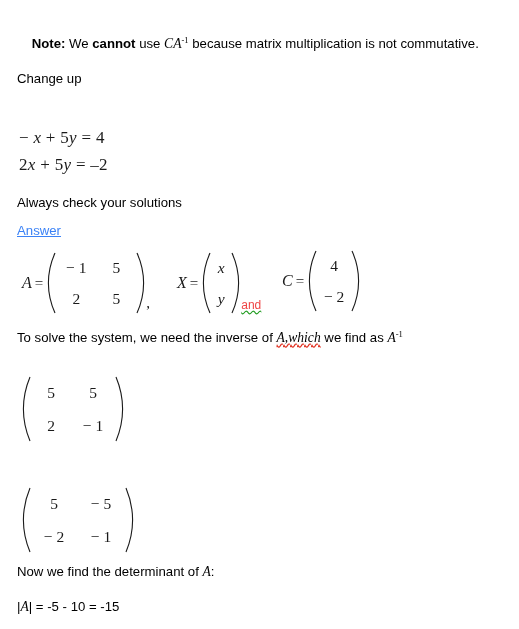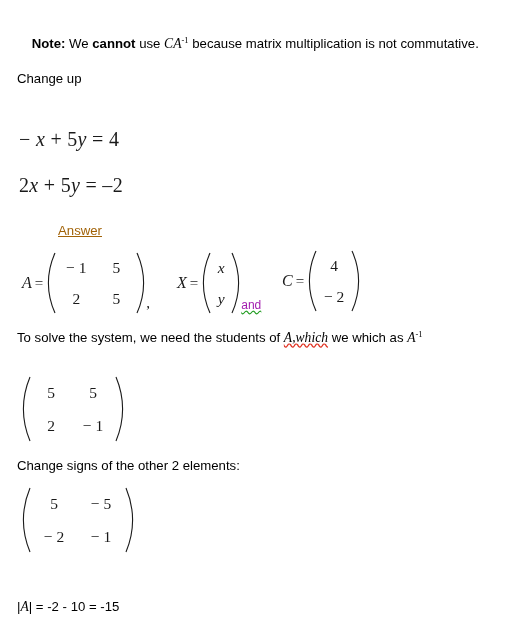--- a/index.html
+++ b/index.html
@@ -62,32 +62,31 @@
     text-decoration-skip-ink: none;
     text-underline-offset: 1px;
   }
 
   
   .link {
     position: absolute;
     left: 17px;
     font-family: "Liberation Sans", sans-serif;
     font-size: 13.2px;
-    color: #a16207;
+    color: #3b82f6;
     text-decoration: underline;
     cursor: pointer;
-    margin-left: 41px;
   }
 
   
   .deq {
     position: absolute;
     left: 19px;
     font-family: "Liberation Serif", "DejaVu Serif", serif;
-    font-size: 20px;
+    font-size: 17px;
     color: #1a1a1a;
     white-space: pre;
     letter-spacing: 0.3px;
     text-align: center;
   }
   .deq i { font-style: italic; }
 
   
   .matrix-wrap {
     position: absolute;
@@ -126,21 +125,21 @@
   .mgrid .cell {
     display: flex;
     align-items: center;
     justify-content: center;
     white-space: pre;
   }
   .mgrid .cell i { font-style: italic; }
   .after-note {
     font-family: "Liberation Sans", sans-serif;
     font-size: 12px;
-    color: #a21caf;
+    color: #ef4444;
     align-self: flex-end;
     padding-bottom: 2px;
     margin-left: 1px;
   }
   .after-comma {
     font-family: "Liberation Serif", serif;
     font-size: 15px;
     color: #1a1a1a;
     align-self: flex-end;
     padding-bottom: 2px;
@@ -154,22 +153,23 @@
 
   <div class="para" style="top:18px; width:470px;">
     <b>Note:</b><span> We </span><b>cannot</b><span> use </span><span class="mi">CA</span><sup class="exp">-1</sup><span> because matrix multiplication is not commutative.</span>
   </div>
 
   <div class="para" style="top:70px;">Change up</div>
 
 
   <div class="deq" style="top:128px;"><span>− </span><i>x</i><span> + 5</span><i>y</i><span> = 4</span></div>
 
-  <div class="deq" style="top:155px;margin-top:19px;"><span>2</span><i>x</i><span> + 5</span><i>y</i><span> = –2</span></div>
-
+  <div class="deq" style="top:155px;"><span>2</span><i>x</i><span> + 5</span><i>y</i><span> = –2</span></div>
+
+  <div class="para" style="top:194px;">Always check your solutions</div>
 
   <a class="link" style="top:223px;" href="#">Answer</a>
 
   <div class="matrix-wrap" style="left:22px; top:252px; height:62px;">
     <span class="mlabel">A</span>
     <span class="meq">=</span>
     <span class="paren">
       <svg viewBox="0 0 9 62" preserveAspectRatio="none">
           <path d="M8 1 C3 12, 1.4 22, 1.4 31 C1.4 40, 3 50, 8 61" stroke="#1a1a1a" stroke-width="1.1" fill="none"></path>
         </svg>
@@ -220,21 +220,21 @@
       <span class="cell">4</span>
       <span class="cell">− 2</span>
     </span>
     <span class="paren">
       <svg viewBox="0 0 9 62" preserveAspectRatio="none">
           <path d="M1 1 C6 12, 7.6 22, 7.6 31 C7.6 40, 6 50, 1 61" stroke="#1a1a1a" stroke-width="1.1" fill="none"></path>
         </svg>
     </span>
   </div>
 
-  <div class="para" style="top:329px; width:480px;"><span>To solve the system, we need the students of </span><span class="mi sq-red">A,which</span><span> we which as </span><span class="mi">A</span><sup class="exp">-1</sup><br>
+  <div class="para" style="top:329px; width:480px;"><span>To solve the system, we need the inverse of </span><span class="mi sq-red">A,which</span><span> we find as </span><span class="mi">A</span><sup class="exp">-1</sup><br>
   </div>
 
   <div class="matrix-wrap" style="left:22px; top:376px; height:66px;">
     <span class="paren">
       <svg viewBox="0 0 9 66" preserveAspectRatio="none">
           <path d="M8 1 C3 13, 1.4 23, 1.4 33 C1.4 43, 3 53, 8 65" stroke="#1a1a1a" stroke-width="1.1" fill="none"></path>
         </svg>
     </span>
     <span class="mgrid" style="grid-template-columns:40px 44px; grid-template-rows:33px 33px;">
       <span class="cell">5</span>
@@ -242,38 +242,39 @@
       <span class="cell">2</span>
       <span class="cell">− 1</span>
     </span>
     <span class="paren">
       <svg viewBox="0 0 9 66" preserveAspectRatio="none">
           <path d="M1 1 C6 13, 7.6 23, 7.6 33 C7.6 43, 6 53, 1 65" stroke="#1a1a1a" stroke-width="1.1" fill="none"></path>
         </svg>
     </span>
   </div>
 
-  <div class="para" style="top:457px;">Change signs of the other 2 elements:</div>
 
   <div class="matrix-wrap" style="left:22px; top:487px; height:66px;">
     <span class="paren">
       <svg viewBox="0 0 9 66" preserveAspectRatio="none">
           <path d="M8 1 C3 13, 1.4 23, 1.4 33 C1.4 43, 3 53, 8 65" stroke="#1a1a1a" stroke-width="1.1" fill="none"></path>
         </svg>
     </span>
     <span class="mgrid" style="grid-template-columns:46px 48px; grid-template-rows:33px 33px;">
       <span class="cell">5</span>
       <span class="cell">− 5</span>
       <span class="cell">− 2</span>
       <span class="cell">− 1</span>
     </span>
     <span class="paren">
       <svg viewBox="0 0 9 66" preserveAspectRatio="none">
           <path d="M1 1 C6 13, 7.6 23, 7.6 33 C7.6 43, 6 53, 1 65" stroke="#1a1a1a" stroke-width="1.1" fill="none"></path>
         </svg>
     </span>
   </div>
 
-
-  <div class="para" style="top:598px;"><span>|</span><span class="mi">A</span><span>| = -2 - 10 = -15</span>
+  <div class="para" style="top:563px;"><span>Now we find the determinant of </span><span class="mi">A</span><span>:</span>
+  </div>
+
+  <div class="para" style="top:598px;"><span>|</span><span class="mi">A</span><span>| = -5 - 10 = -15</span>
   </div>
 
 </div>
 
 </body></html>

